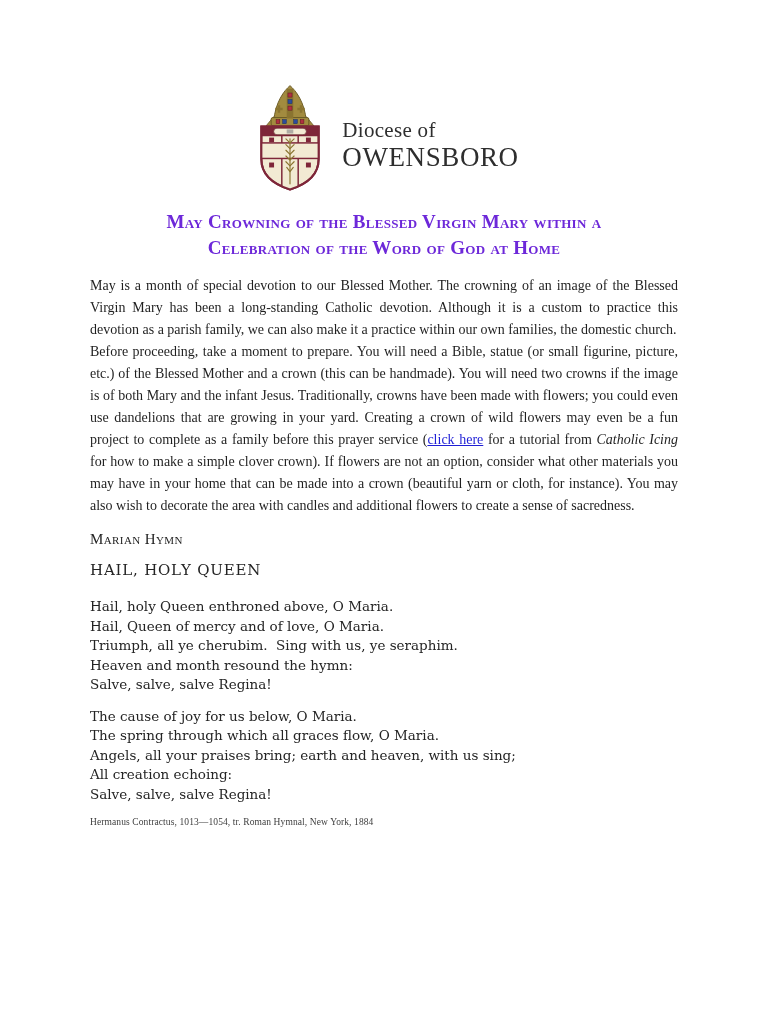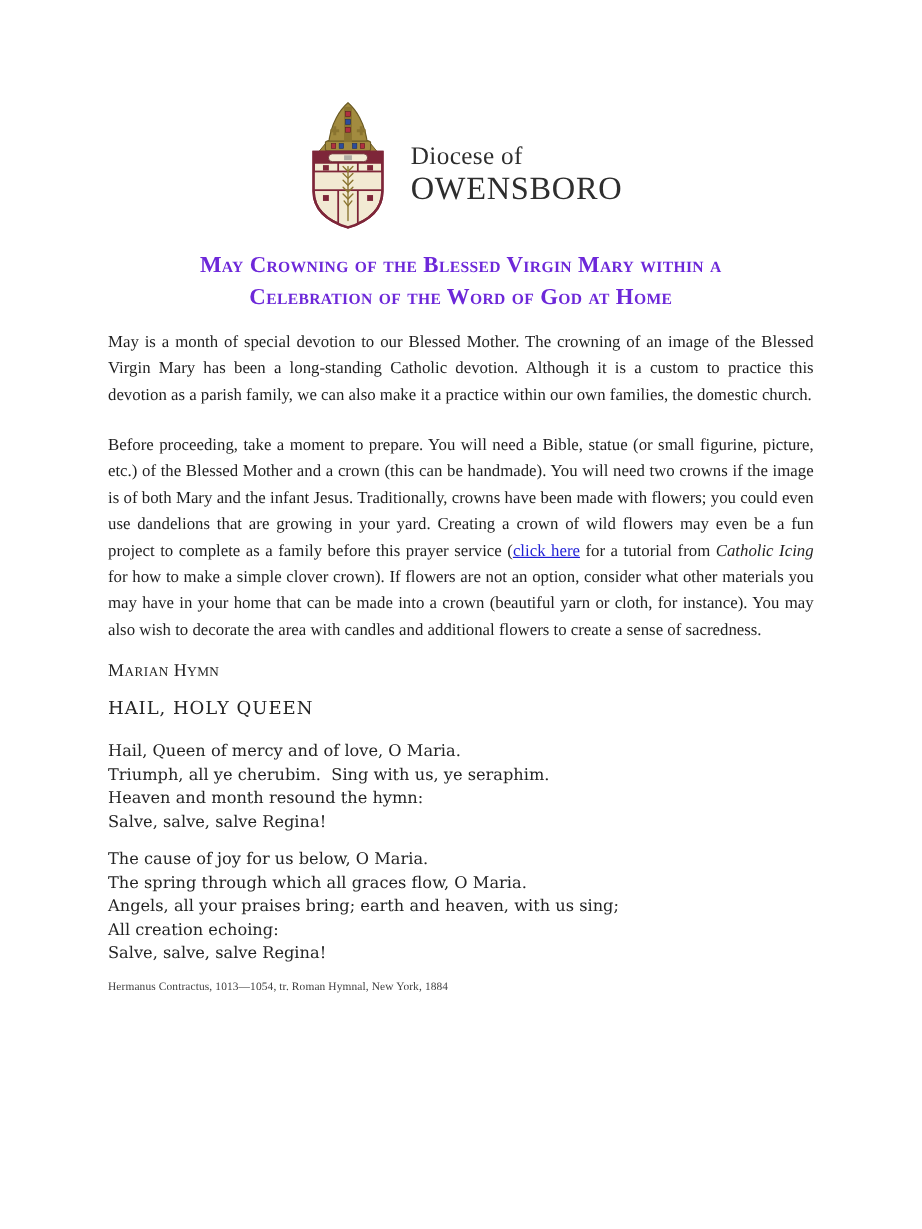--- a/index.html
+++ b/index.html
@@ -53,21 +53,21 @@
 
   
   .body-text {
     margin: 0;
     font-size: 14px;
     line-height: 22px;
     text-align: justify;
     color: #1f1f1f;
   }
   .p-intro { margin-top: 14px; }
-  .p-prep  { margin-top: 20px; }
+  .p-prep  { }
   .body-text a {
     color: #1f1fd6;
     text-decoration: underline;
     cursor: pointer;
   }
   .body-text em { font-style: italic; }
 
   
   .section-label {
     margin-top: 13px;
@@ -196,20 +196,21 @@
 
     <p class="body-text p-intro">May is a month of special devotion to our Blessed Mother. The crowning of an image of the Blessed Virgin Mary has been a long-standing Catholic devotion. Although it is a custom to practice this devotion as a parish family, we can also make it a practice within our own families, the domestic church.</p>
 
     <p class="body-text p-prep"><span>Before proceeding, take a moment to prepare. You will need a Bible, statue (or small figurine, picture, etc.) of the Blessed Mother and a crown (this can be handmade). You will need two crowns if the image is of both Mary and the infant Jesus. Traditionally, crowns have been made with flowers; you could even use dandelions that are growing in your yard. Creating a crown of wild flowers may even be a fun project to complete as a family before this prayer service (</span><a>click here</a><span> for a tutorial from </span><em>Catholic Icing</em><span> for how to make a simple clover crown). If flowers are not an option, consider what other materials you may have in your home that can be made into a crown (beautiful yarn or cloth, for instance). You may also wish to decorate the area with candles and additional flowers to create a sense of sacredness.</span></p>
 
     <div class="section-label">Marian Hymn</div>
 
     <h2 class="hymn-title">HAIL, HOLY QUEEN</h2>
 
     <div class="verse verse-1">
+      <div class="verse-line">Hail, holy Queen enthroned above, O Maria.</div>
       <div class="verse-line">Hail, Queen of mercy and of love, O Maria.</div>
       <div class="verse-line">Triumph, all ye cherubim.  Sing with us, ye seraphim.</div>
       <div class="verse-line">Heaven and month resound the hymn:</div>
       <div class="verse-line">Salve, salve, salve Regina!</div>
     </div>
 
     <div class="verse verse-2">
       <div class="verse-line">The cause of joy for us below, O Maria.</div>
       <div class="verse-line">The spring through which all graces flow, O Maria.</div>
       <div class="verse-line">Angels, all your praises bring; earth and heaven, with us sing;</div>

